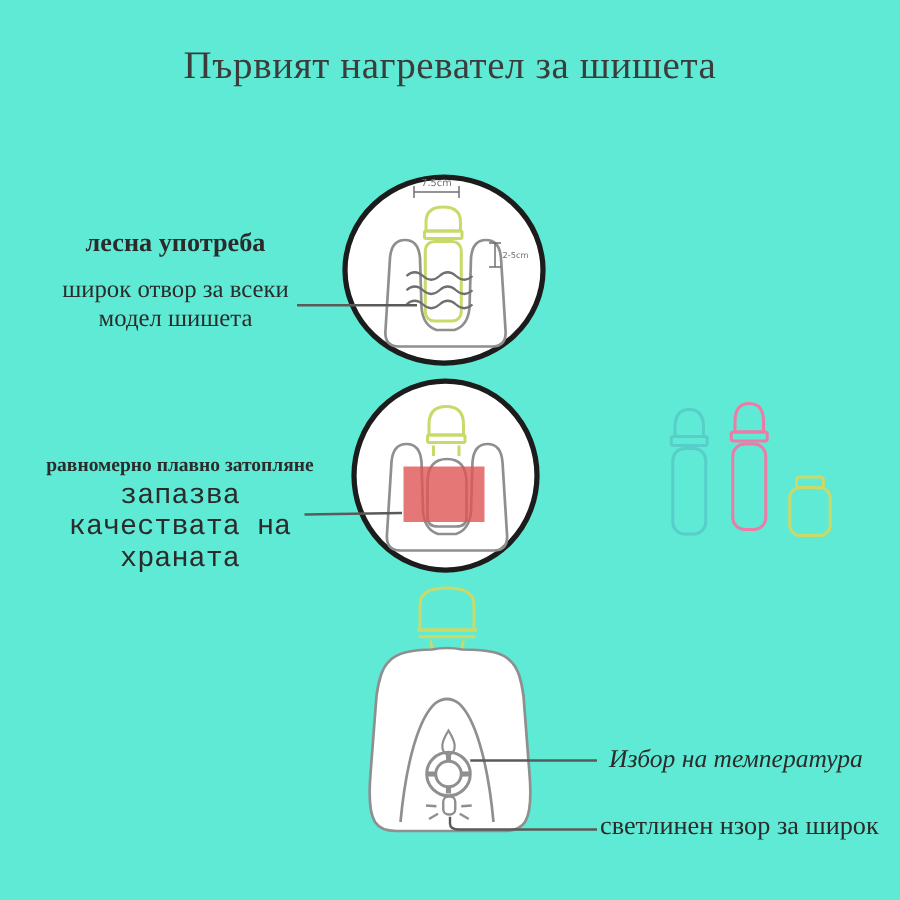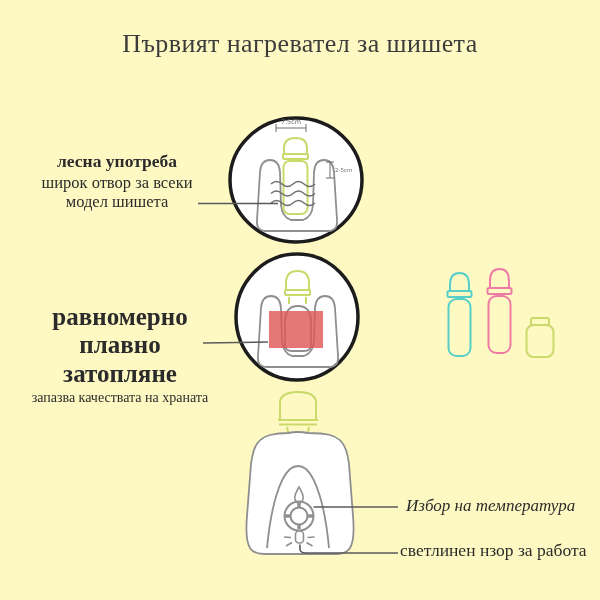--- a/index.html
+++ b/index.html
@@ -7,35 +7,35 @@
     --accent-cyan:#57cfc8;
     --accent-pink:#ee7ba6;
     --heat-red:#e05555;
     --outline-gray:#8f8f8f;
     --circle-ring:#1c1c1c;
     --connector:#5a5a5a;
     --text:#2b2b2b;
   }
   html,body{margin:0;padding:0;background:#fff;}
   .canvas{
-    position:relative;width:600px;height:600px;background:#fef9c3;
+    position:relative;width:600px;height:600px;background:#5eead4;
     font-family:"Liberation Serif", serif;color:var(--text);overflow:hidden;
   }
   .title{
     position:absolute;top:29px;left:0;width:100%;text-align:center;
     font-size:26px;color:#3c3c3c;letter-spacing:.4px;
   }
   .feature{position:absolute;text-align:center;}
   .feature .heading{font-weight:bold;}
   .f1{left:28px;top:151px;width:178px;}
-  .f1 .heading{font-size:17.5px;margin-bottom:1px;}
+  .f1 .heading{font-size:17.5px;margin-bottom:11px;}
   .f1 .desc{font-size:16.5px;line-height:1.18;text-align:center;}
   .f2{left:22px;top:303px;width:196px;}
-  .f2 .heading{font-size:25px;line-height:1.13;margin-bottom:2px;}
-  .f2 .desc{font-size:14px;line-height:1.12;}
+  .f2 .heading{font-size:13px;line-height:1.13;margin-bottom:2px;}
+  .f2 .desc{font-size:19px;line-height:1.12;font-family:Liberation Mono, monospace;}
   .annotation{position:absolute;font-size:17px;white-space:nowrap;}
   .a1{left:406px;top:496px;font-style:italic;}
   .a2{left:400px;top:540px;font-size:17.5px;}
   svg.diagram{position:absolute;left:0;top:0;}
   .dim-label{font-family:"DejaVu Sans", sans-serif;fill:#6f6f6f;}
 </style>
 </head>
 <body>
 
 <div class="canvas">
@@ -146,15 +146,15 @@
 
     <g stroke="var(--connector)" stroke-width="1.6" fill="none">
       <line x1="198" y1="203.5" x2="278" y2="203.5"></line>
       <line x1="203" y1="343" x2="268" y2="342"></line>
       <line x1="313.5" y1="507" x2="398" y2="507"></line>
       <path d="M 300,544.5 L 300,549 Q 300,553 306,553 L 398,553"></path>
     </g>
   </svg>
 
   <div class="annotation a1">Избор на температура</div>
-  <div class="annotation a2">светлинен нзор за работа</div>
+  <div class="annotation a2">светлинен нзор за широк</div>
 
 </div>
 
 </body></html>

